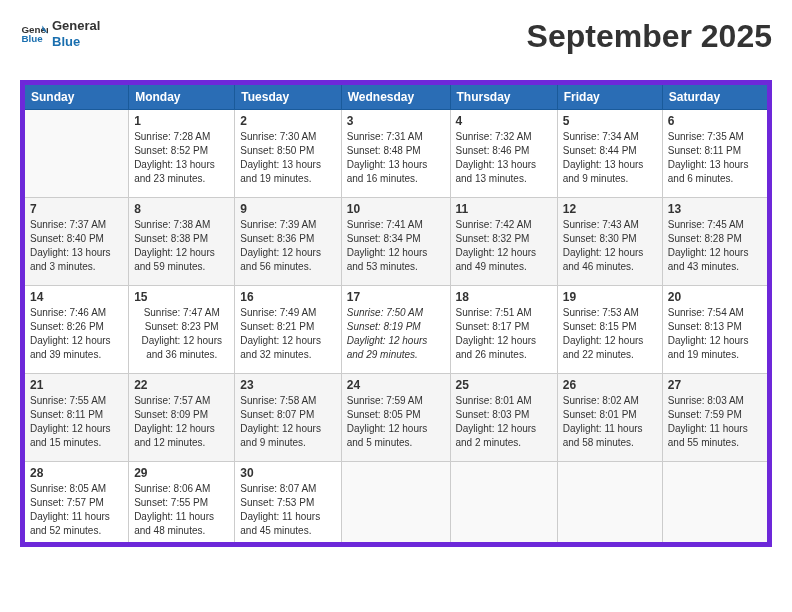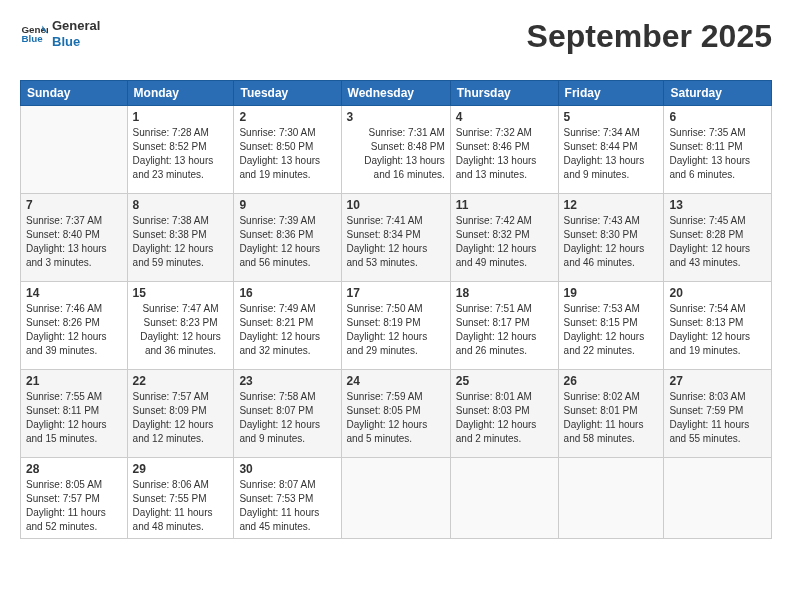--- a/index.html
+++ b/index.html
@@ -39,21 +39,21 @@
       font-weight: bold;
       color: #333;
     }
     .subtitle {
       font-size: 14px;
       color: #555;
     }
     .calendar {
       width: 100%;
       border-collapse: collapse;
-      border: 1px solid #6d28d9;
+      border: 5px solid #6d28d9;
       margin-top: 25px;
     }
     .calendar th {
       background: #2a6db5;
       color: #fff;
       font-size: 12px;
       font-weight: bold;
       padding: 5px 6px;
       text-align: left;
       border: 1px solid #1a5a9a;
@@ -133,21 +133,21 @@
           </td>
           <td>
             <div class="day-number">2</div>
             <div class="day-info" style="white-space: pre-line;">Sunrise: 7:30 AM
 Sunset: 8:50 PM
 Daylight: 13 hours
 and 19 minutes.</div>
           </td>
           <td>
             <div class="day-number">3</div>
-            <div class="day-info" style="white-space: pre-line; text-align: right;">Sunrise: 7:31 AM
+            <div class="day-info" style="white-space: pre-line;">Sunrise: 7:31 AM
 Sunset: 8:48 PM
 Daylight: 13 hours
 and 16 minutes.</div>
           </td>
           <td>
             <div class="day-number">4</div>
             <div class="day-info" style="white-space: pre-line;">Sunrise: 7:32 AM
 Sunset: 8:46 PM
 Daylight: 13 hours
 and 13 minutes.</div>
@@ -235,21 +235,21 @@
           </td>
           <td>
             <div class="day-number">16</div>
             <div class="day-info" style="white-space: pre-line;">Sunrise: 7:49 AM
 Sunset: 8:21 PM
 Daylight: 12 hours
 and 32 minutes.</div>
           </td>
           <td>
             <div class="day-number">17</div>
-            <div class="day-info" style="white-space: pre-line;">Sunrise: 7:50 AM
+            <div class="day-info" style="white-space: pre-line; font-style: italic;">Sunrise: 7:50 AM
 Sunset: 8:19 PM
 Daylight: 12 hours
 and 29 minutes.</div>
           </td>
           <td>
             <div class="day-number">18</div>
             <div class="day-info" style="white-space: pre-line;">Sunrise: 7:51 AM
 Sunset: 8:17 PM
 Daylight: 12 hours
 and 26 minutes.</div>

